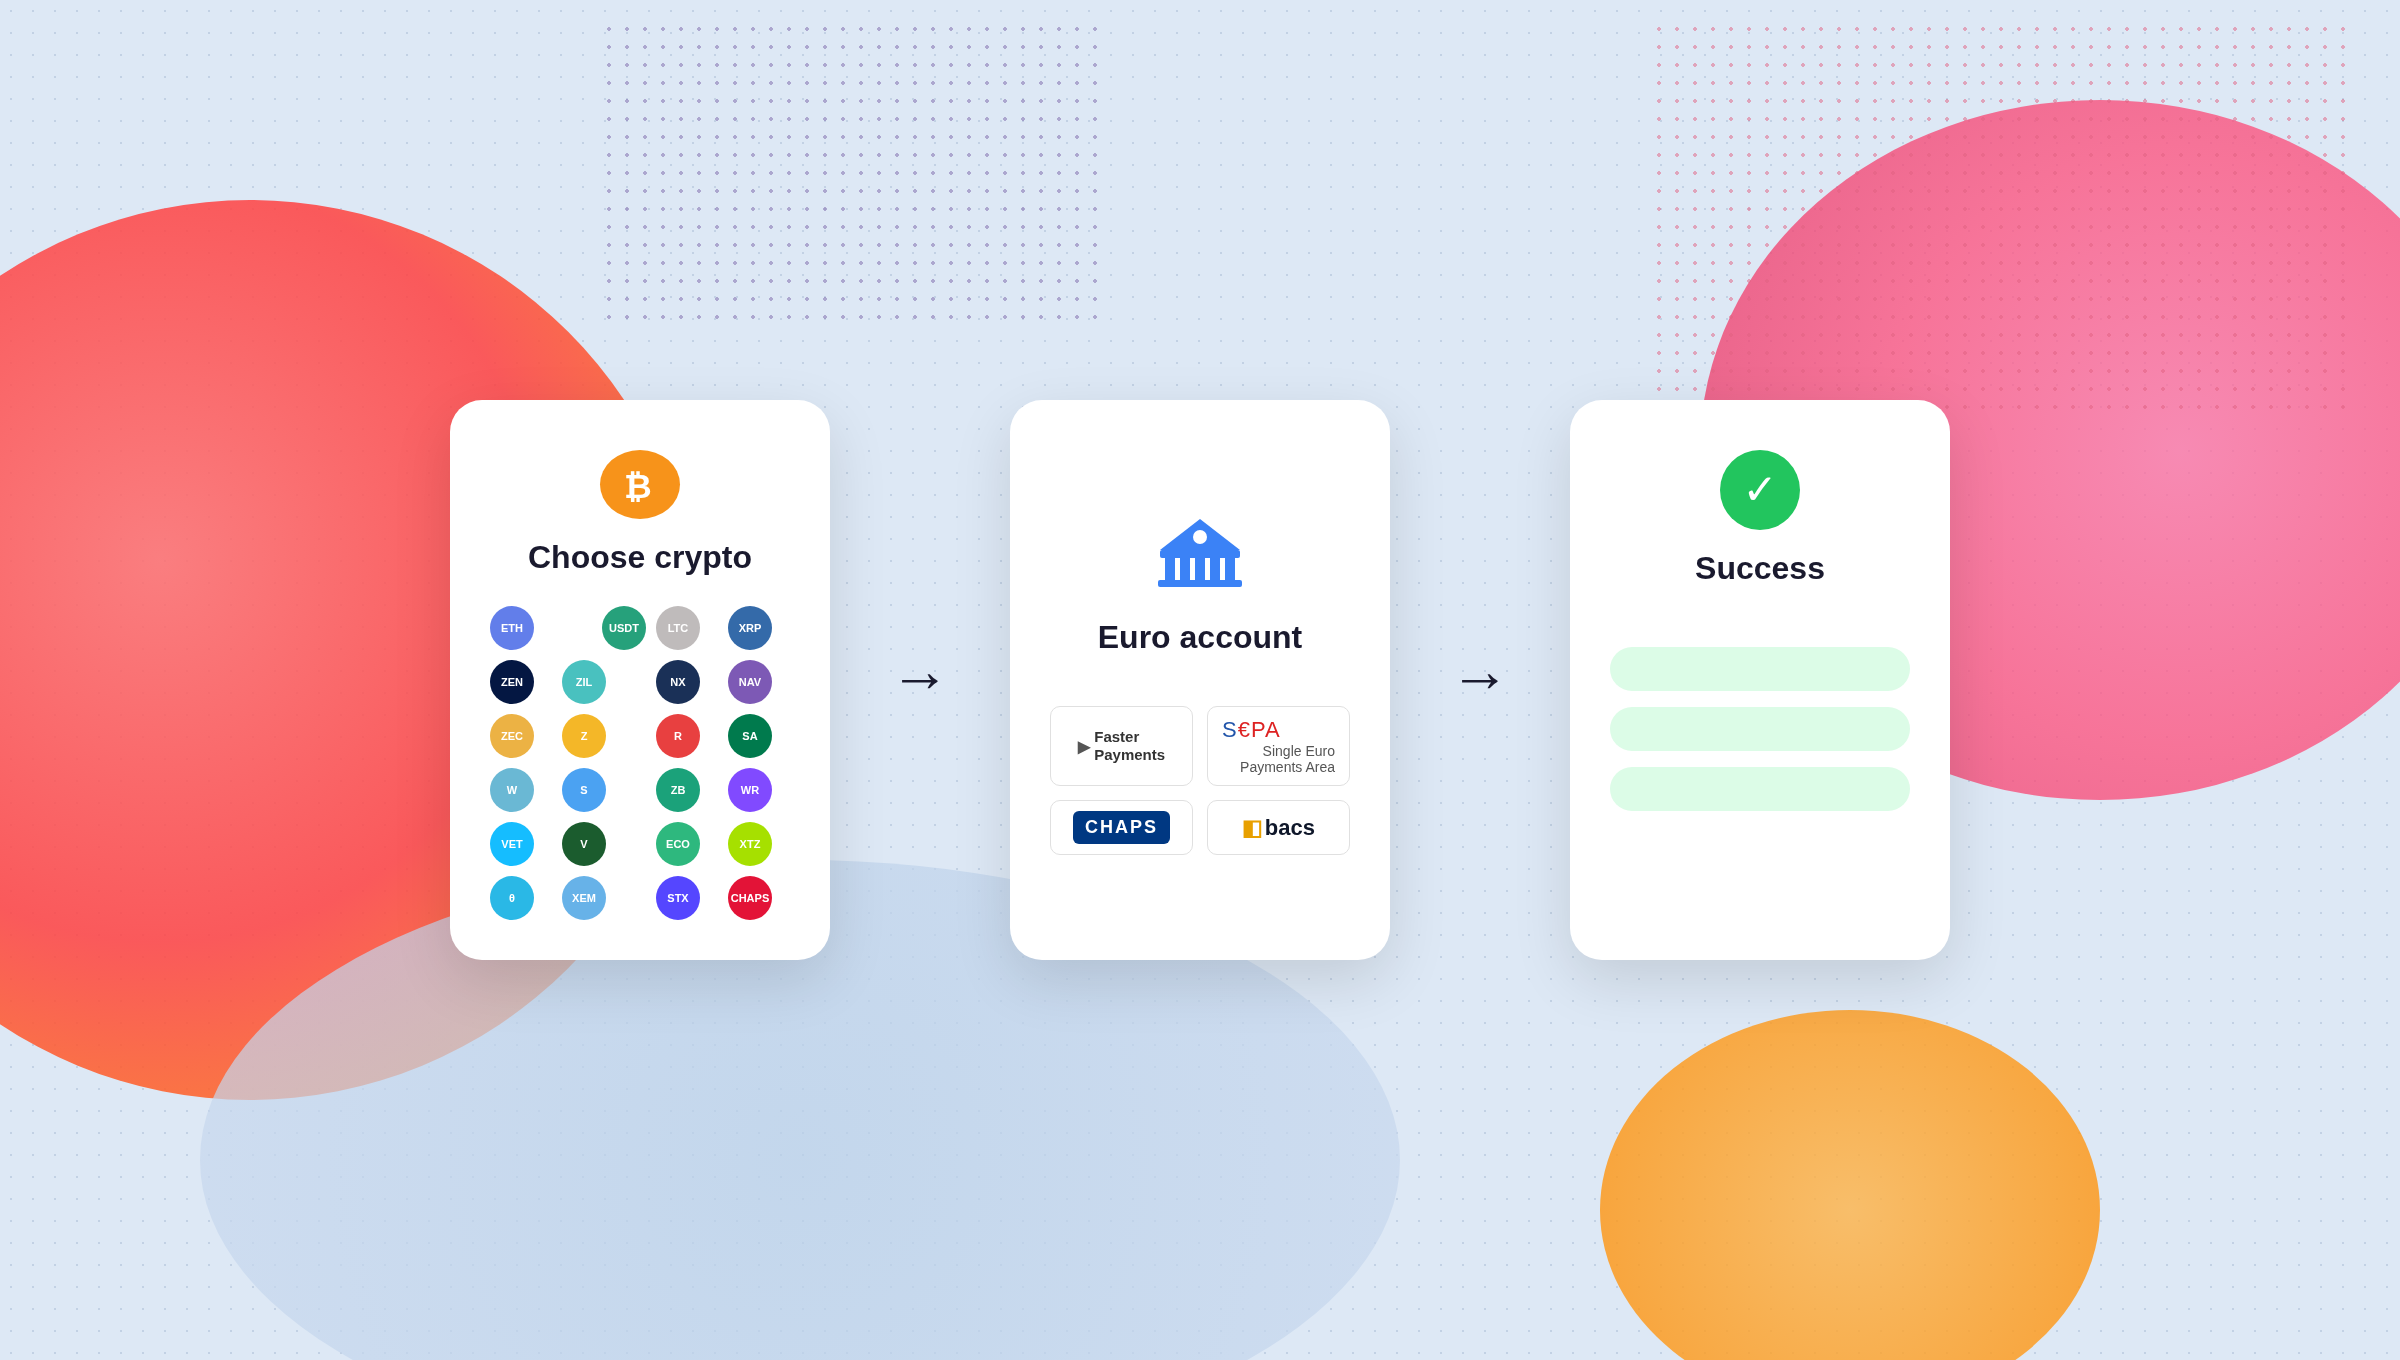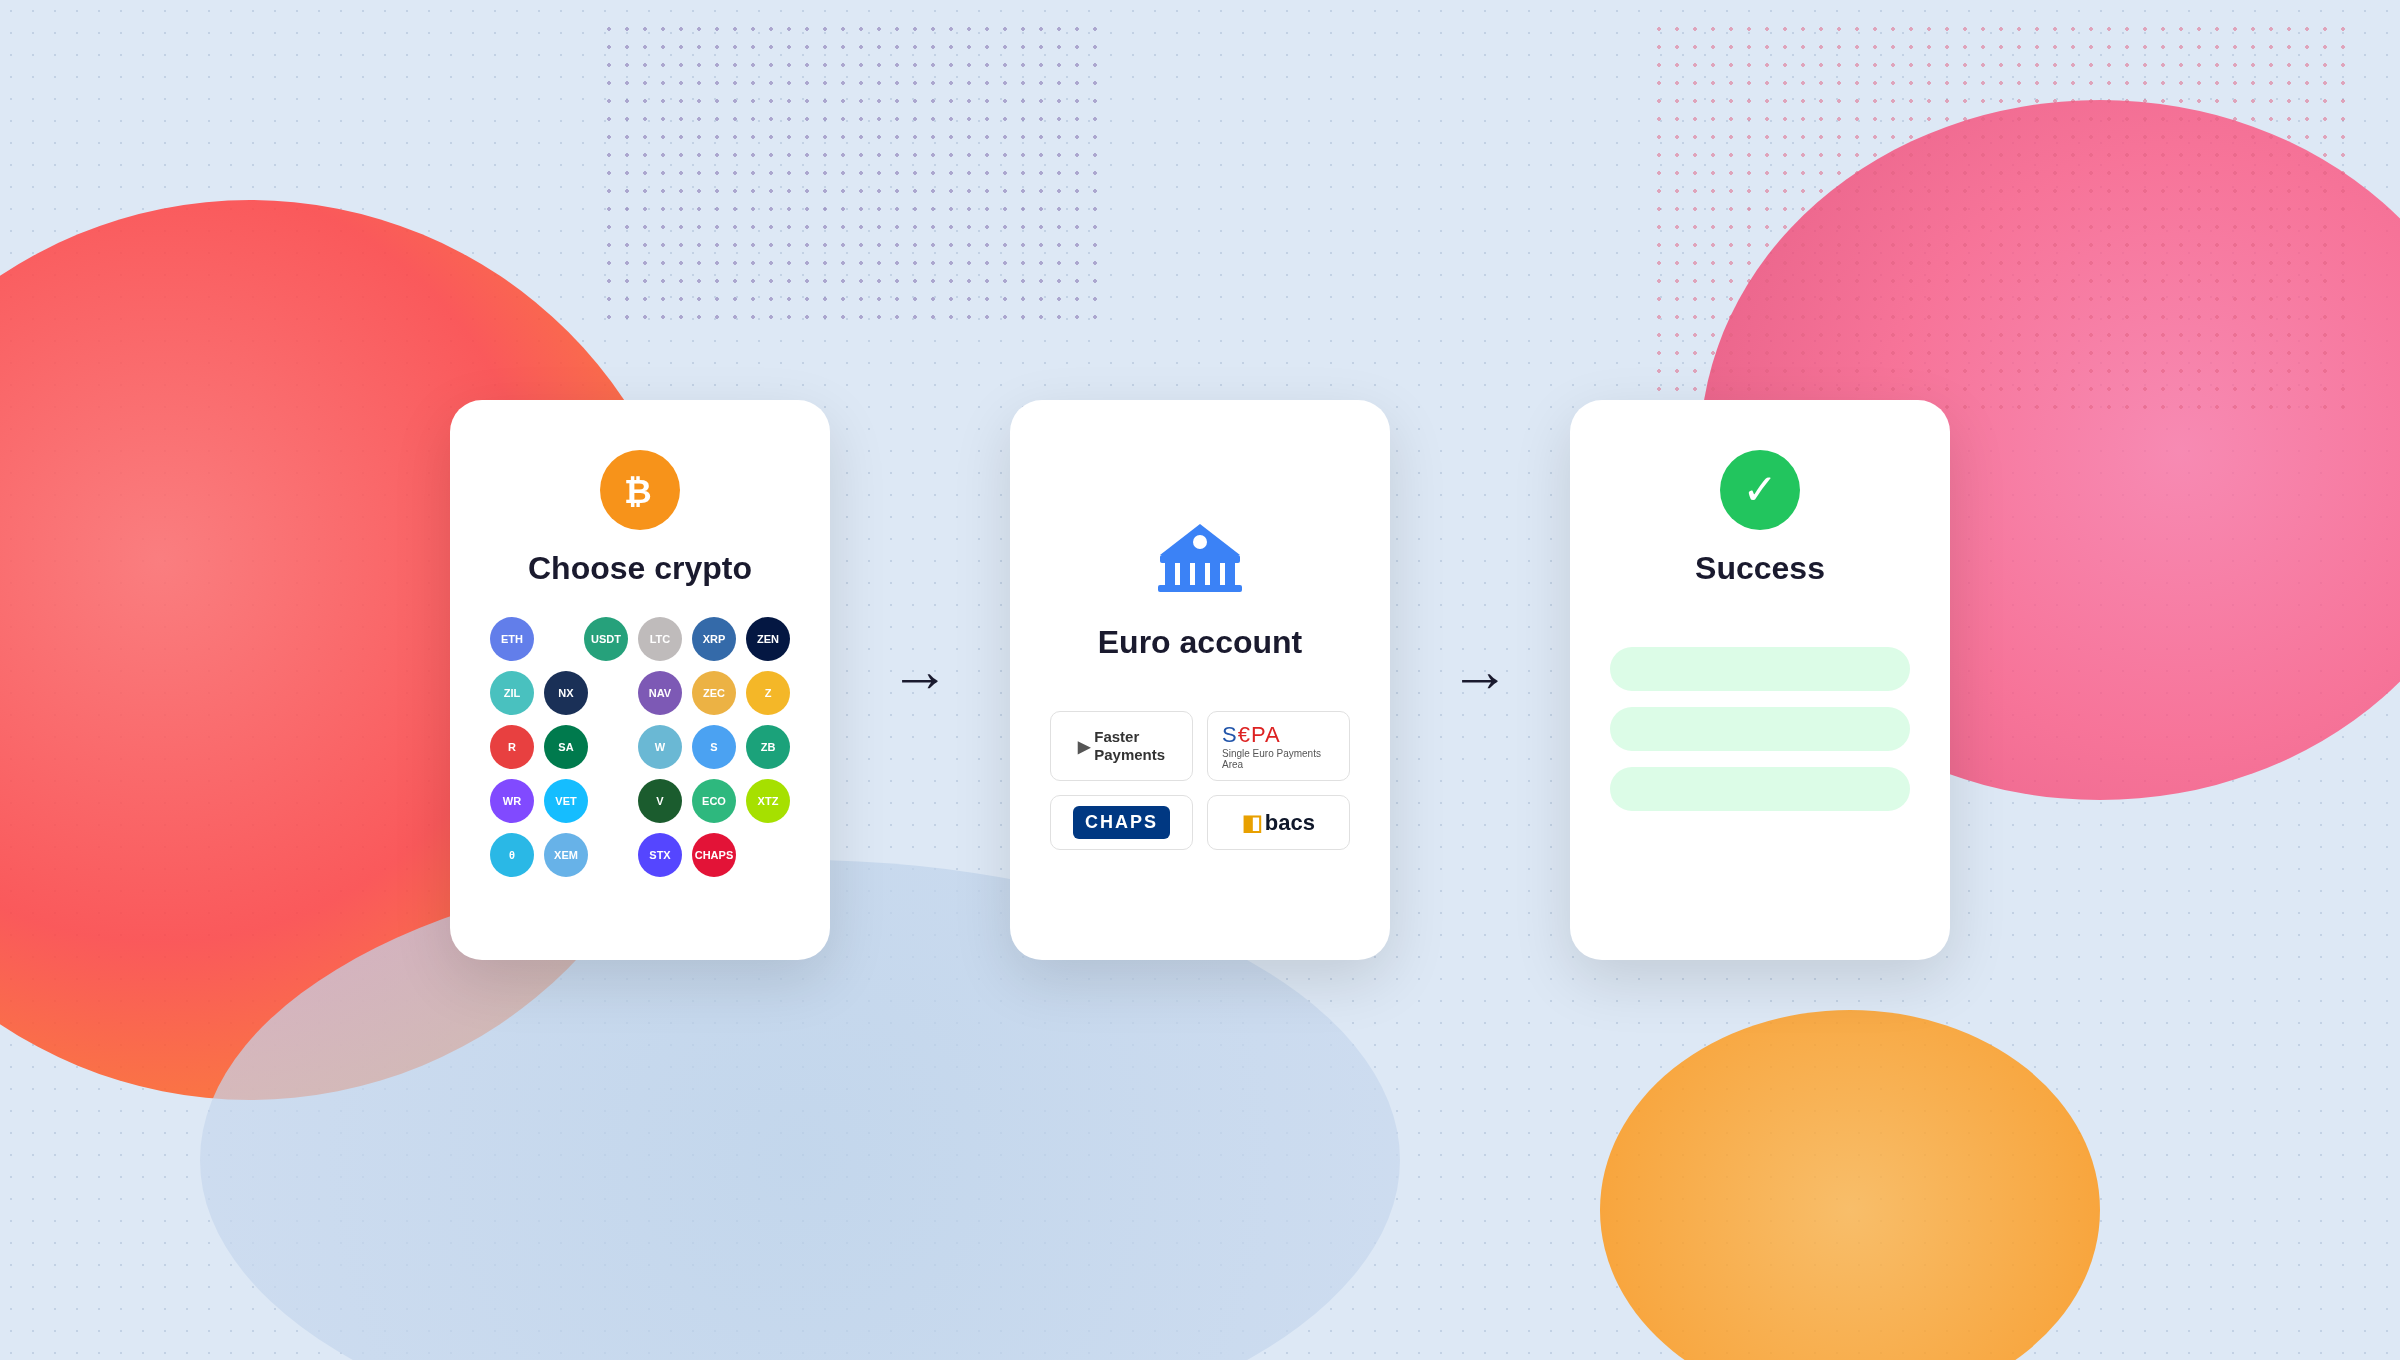--- a/index.html
+++ b/index.html
@@ -156,21 +156,21 @@
     .card-title {
       font-size: 32px;
       font-weight: 600;
       color: #1a1a2e;
       margin-bottom: 30px;
     }
 
     
     .crypto-grid {
       display: grid;
-      grid-template-columns: repeat(5, 1fr);
+      grid-template-columns: repeat(4, 1fr);
       gap: 10px;
       width: 100%;
     }
 
     .crypto-icon {
       width: 44px;
       height: 44px;
       border-radius: 50%;
       display: flex;
       align-items: center;
@@ -239,21 +239,21 @@
     }
 
     
     .sepa-badge {
       font-size: 22px;
       font-weight: 400;
       letter-spacing: 1px;
     }
     .sepa-s { color: #2255aa; }
     .sepa-epa { color: #dd2222; }
-    .sepa-sub { font-size: 10px; color: #555; display: block; text-align: left; }
+    .sepa-sub { font-size: 14px; color: #555; display: block; text-align: right; }
 
     
     .chaps-badge {
       background: #003882;
       border-radius: 6px;
       padding: 6px 12px;
       color: white;
       font-size: 18px;
       font-weight: 900;
       letter-spacing: 2px;

